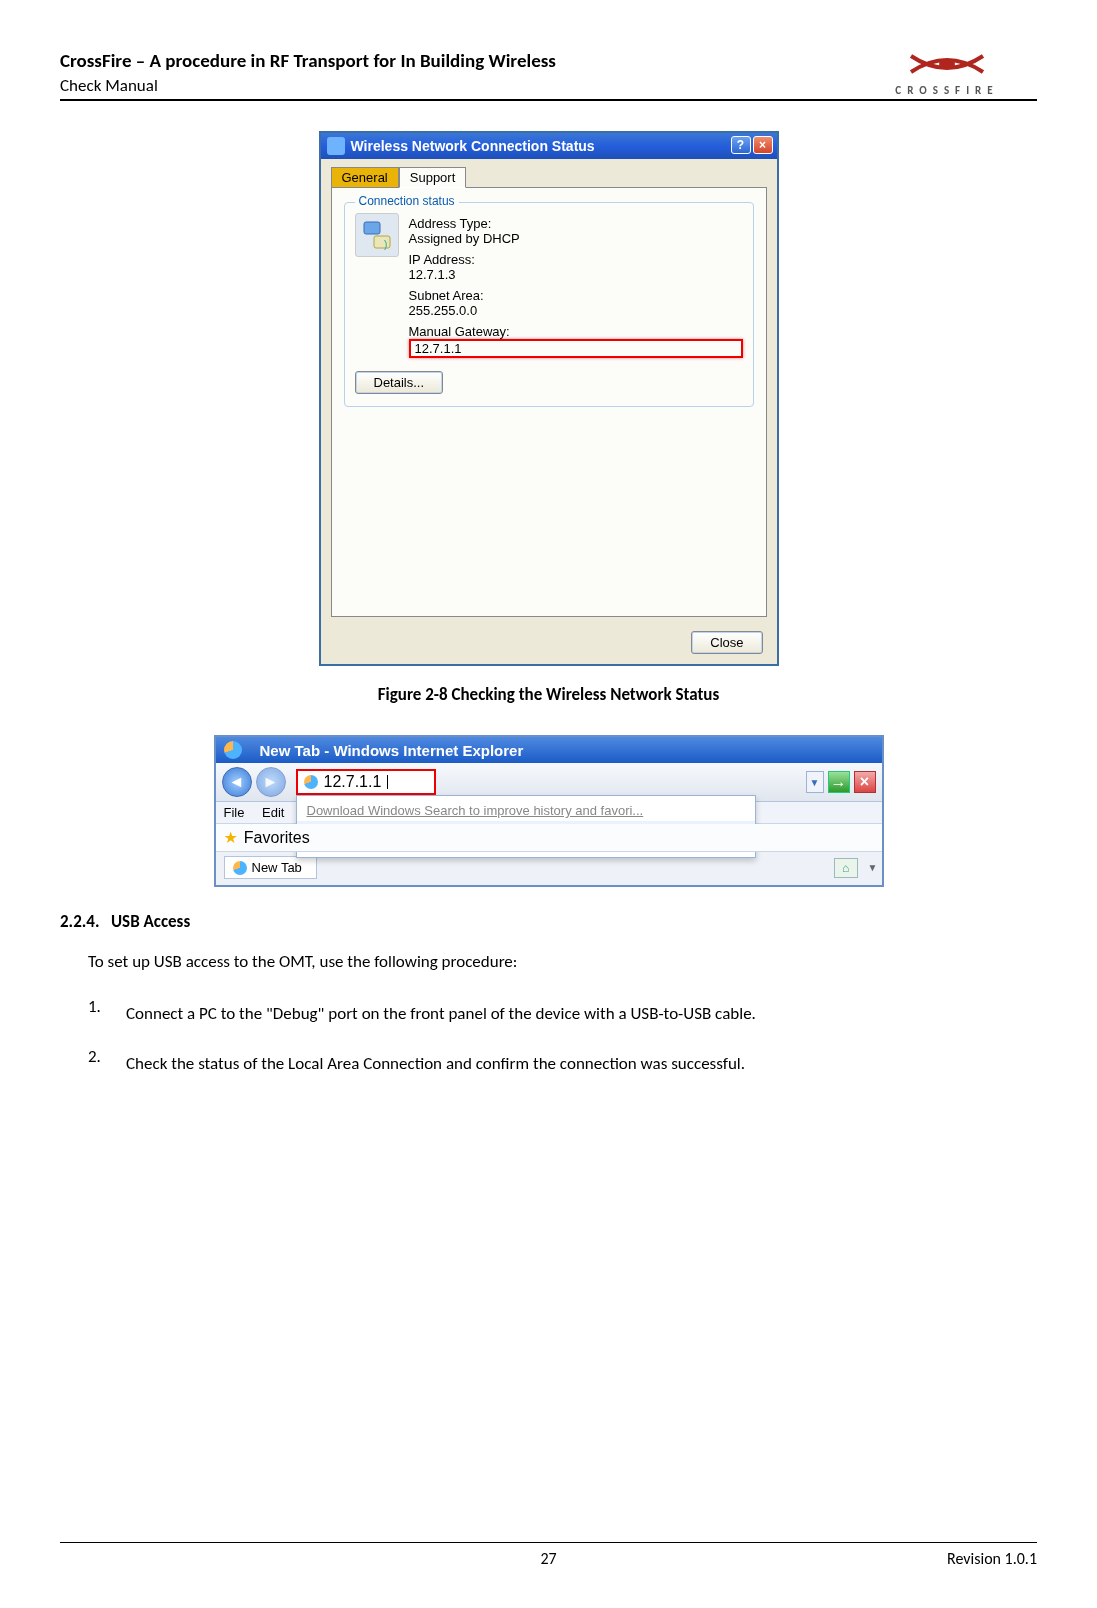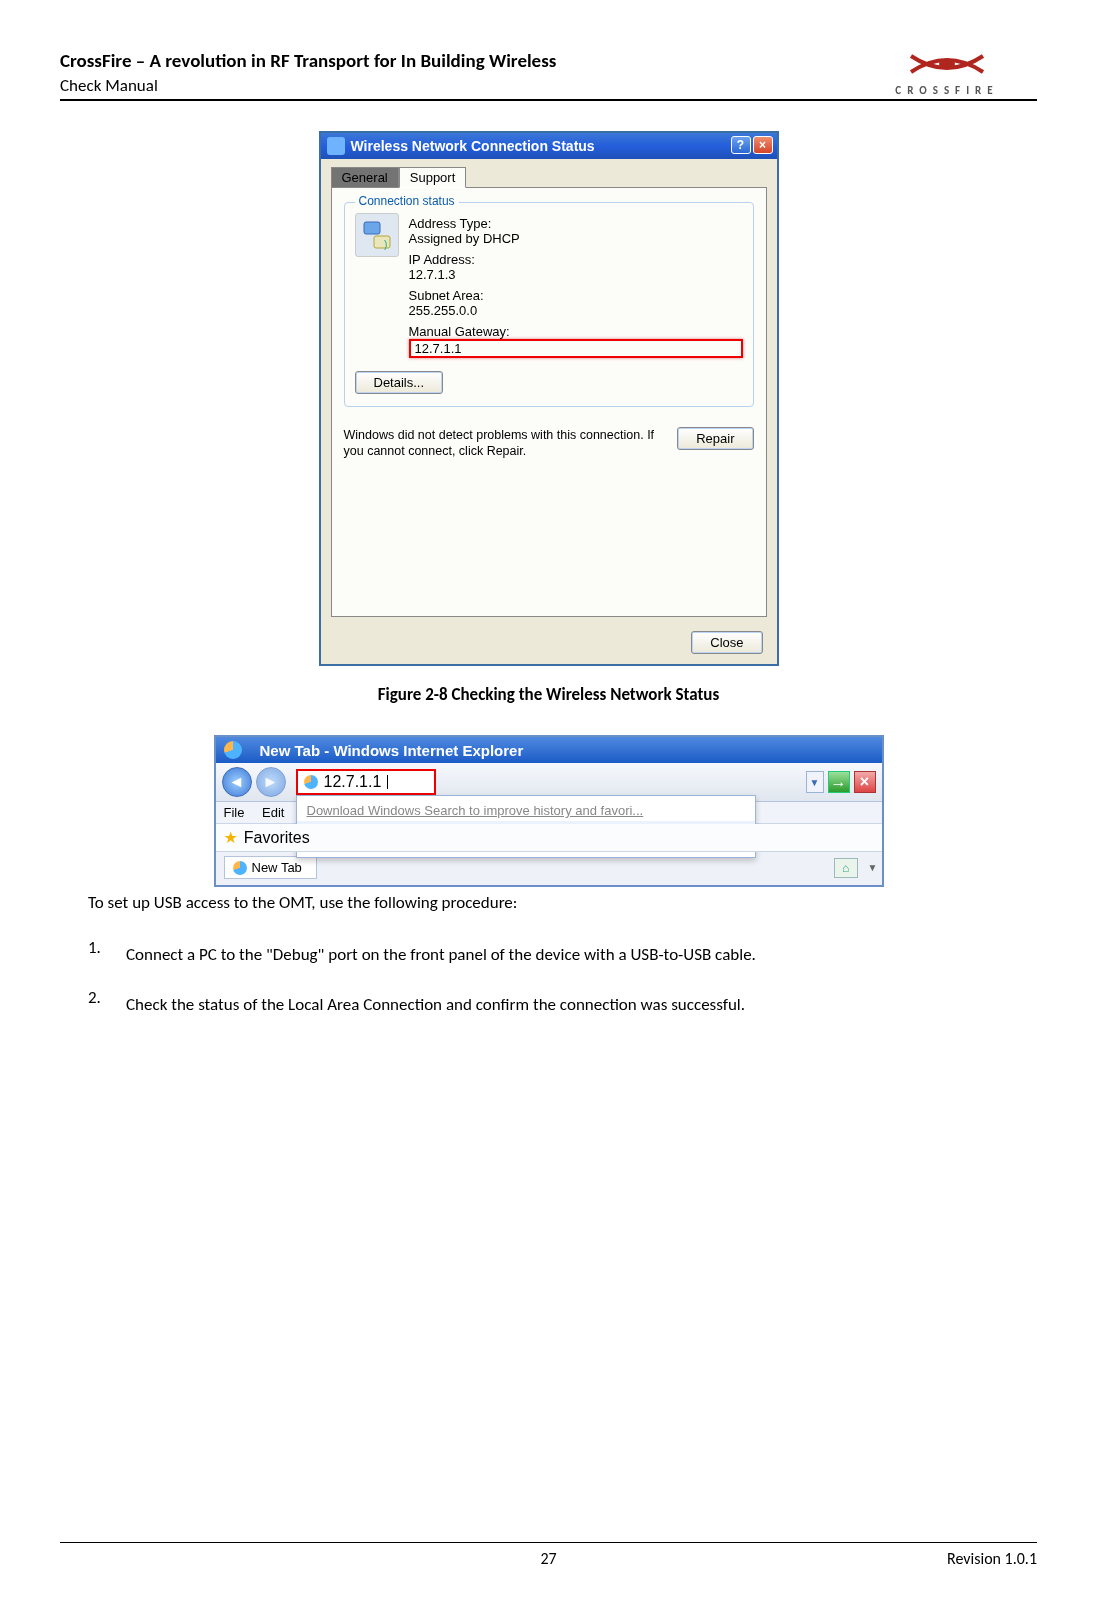--- a/index.html
+++ b/index.html
@@ -28,21 +28,21 @@
   .dialog1 { display: inline-block; text-align: left; border: 2px solid #3a6ea5; background: #ece9d8; width: 460px; font-family: Tahoma, Arial, sans-serif; font-size: 13px; }
   .titlebar { background: linear-gradient(to bottom, #3b77d6, #245edb 50%, #1e50b8); color: #fff; padding: 4px 6px; display:flex; align-items:center; gap:6px; position:relative; }
   .titlebar-icon { width: 18px; height: 18px; background: #6fb3ff; border-radius: 3px; display:inline-block; position:relative;}
   .titlebar-text { font-weight: bold; font-size: 14px; }
   .titlebar-btns { position:absolute; right:4px; top:3px; display:flex; gap:2px;}
   .tb-btn { width:20px; height:18px; border:1px solid #fff; border-radius:3px; display:flex; align-items:center; justify-content:center; font-size:12px; font-weight:bold; color:#fff;}
   .tb-help { background: linear-gradient(#6ea3ef,#2a67d4);}
   .tb-close { background: linear-gradient(#ef8e6e,#d4442a);}
   .dlg-body { padding: 8px 10px 10px 10px; }
   .tabs-row { display:flex; gap:0; font-size:13px; margin-bottom:-1px;}
-  .tab { padding: 2px 10px; border:1px solid #888; background:#737373; position:relative; z-index:1;}
+  .tab { padding: 2px 10px; border:1px solid #888; background:#eab308; position:relative; z-index:1;}
   .tab.inactive { border-bottom:1px solid #888; }
   .tab.active { border-bottom:1px solid #fff; background:#fcfcf9; z-index:3;}
   .tab-content { border:1px solid #888; background:#fcfcf9; padding:10px 12px 18px 12px; height: 430px;}
   .fieldset { border:1px solid #b9d1ea; border-radius:4px; padding: 10px 10px 12px 10px; margin-top:4px; position:relative;}
   .legend { position:absolute; top:-9px; left:10px; background:#fcfcf9; padding:0 4px; color:#0a5bb0; font-size:12px;}
   .conn-grid { display:flex; gap:10px; }
   .conn-icon { width:44px; height:44px; background:#dfe8f0; border:1px solid #ccc; display:flex; align-items:center; justify-content:center; font-size:20px; color:#3a7; border-radius:3px;}
   .conn-rows { flex:1; }
   .crow { display:flex; justify-content:center; padding:3px 0; font-size:13px;flex-direction:column;}
   .gw-hl { border:2px solid #e00; padding:0 4px; box-shadow: 0 0 3px rgba(200,0,0,.5);}
@@ -89,21 +89,21 @@
   
   .footer { position:absolute; bottom:40px; left:60px; right:60px; border-top:1.5px solid #000; display:flex; justify-content:space-between; padding-top:6px; font-size:16px;}
   .footer .pg { position:absolute; left:50%; transform:translateX(-50%);}
 </style>
 </head>
 <body>
 
 <div class="page">
   <div class="header-row">
     <div class="header-left">
-      <div class="doc-title">CrossFire – A revolution in RF Transport for In Building Wireless</div>
+      <div class="doc-title">CrossFire – A procedure in RF Transport for In Building Wireless</div>
       <div class="doc-subtitle">Check Manual</div>
     </div>
     <div class="logo-area">
       <svg class="logo-svg" viewBox="0 0 100 50">
         <path d="M5 35 Q50 5 95 35" stroke="#b0251e" stroke-width="5" fill="none"></path>
         <path d="M5 15 Q50 45 95 15" stroke="#b0251e" stroke-width="5" fill="none"></path>
         <ellipse cx="50" cy="25" rx="10" ry="6" fill="#b0251e"></ellipse>
       </svg>
       <div class="logo-text">CROSSFIRE</div>
     </div>
@@ -150,24 +150,20 @@
                       <span>Subnet Area:</span>
                       <span>255.255.0.0</span>
                     </div>
                   <div class="crow">
                       <span>Manual Gateway:</span>
                       <span class="gw-hl">12.7.1.1</span>
                     </div>
                 </div>
               </div>
               <div class="details-btn"><button class="xp-btn">Details...</button></div>
-            </div>
-            <div class="mid-row">
-              <div class="mid-text">Windows did not detect problems with this connection. If you cannot connect, click Repair.</div>
-              <button class="xp-btn">Repair</button>
             </div>
           </div>
           <div class="btm-row"><button class="xp-btn">Close</button></div>
         </div>
       </div>
     </div>
     <div class="caption">Figure 2-8 Checking the Wireless Network Status</div>
 
     <div class="browser-wrap">
       <div class="browser">
@@ -212,20 +208,23 @@
             <span>New Tab</span>
           </div>
           <div style="display:flex; align-items:center;">
             <div class="home-btn">⌂</div>
             <span style="color:#666; font-size:10px; margin-right:4px;">▼</span>
           </div>
         </div>
       </div>
     </div>
 
+    <div class="section-head">
+      <span>2.2.4.</span>&nbsp;&nbsp;&nbsp;<span>USB Access</span>
+    </div>
     <div class="para">To set up USB access to the OMT, use the following procedure:</div>
     <div class="list">
       <div class="li">
         <div class="li-num">1.</div>
         <div class="li-body">
           <div>Connect a PC to the "Debug" port on the front panel of the device with a USB-to-USB cable.</div>
         </div>
       </div>
       <div class="li">
         <div class="li-num">2.</div>

